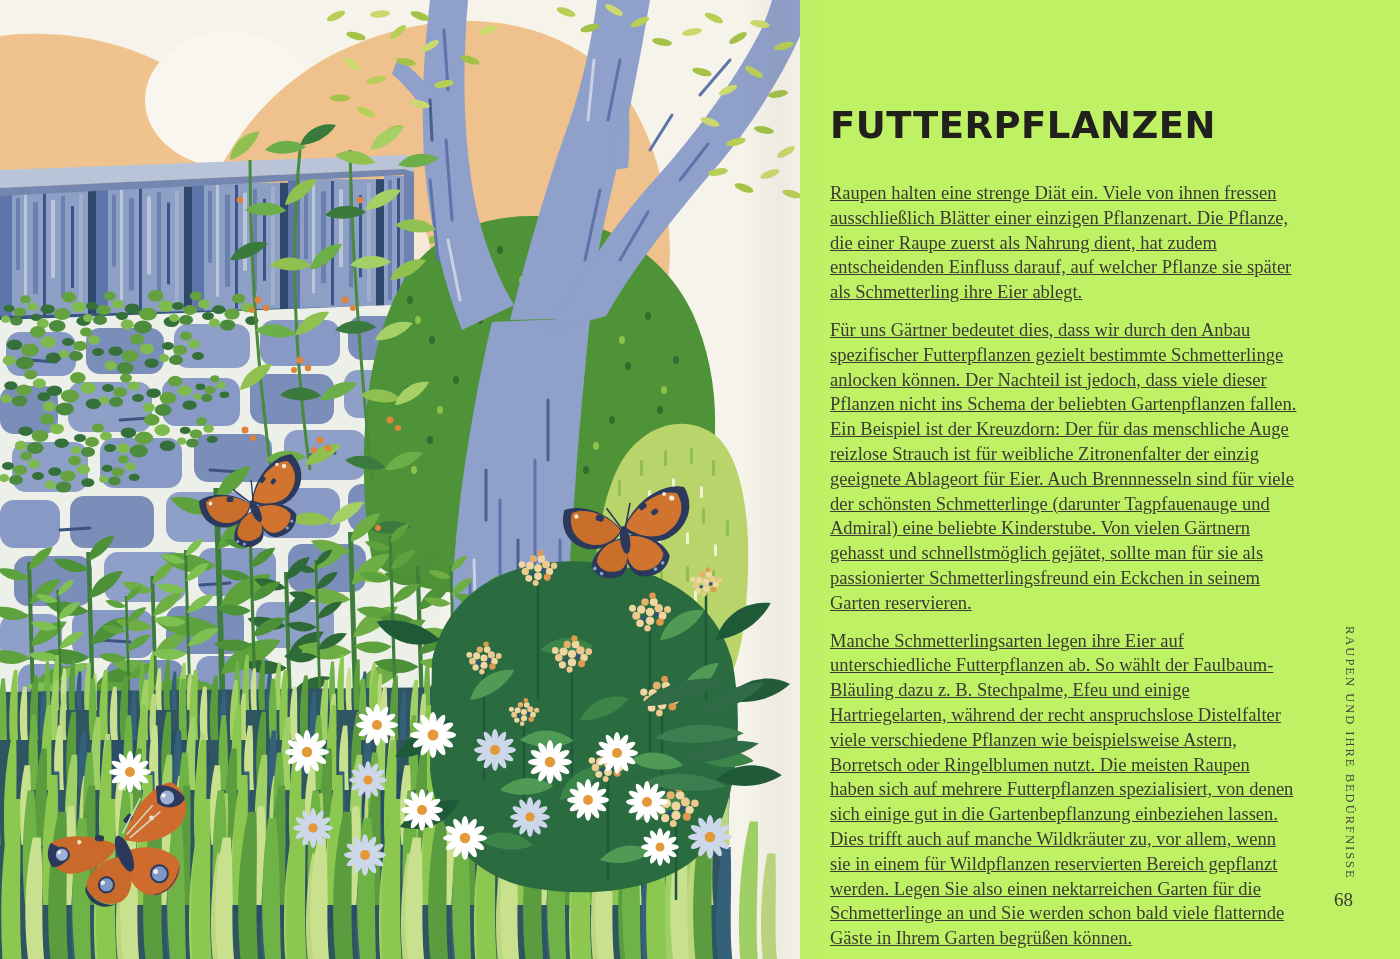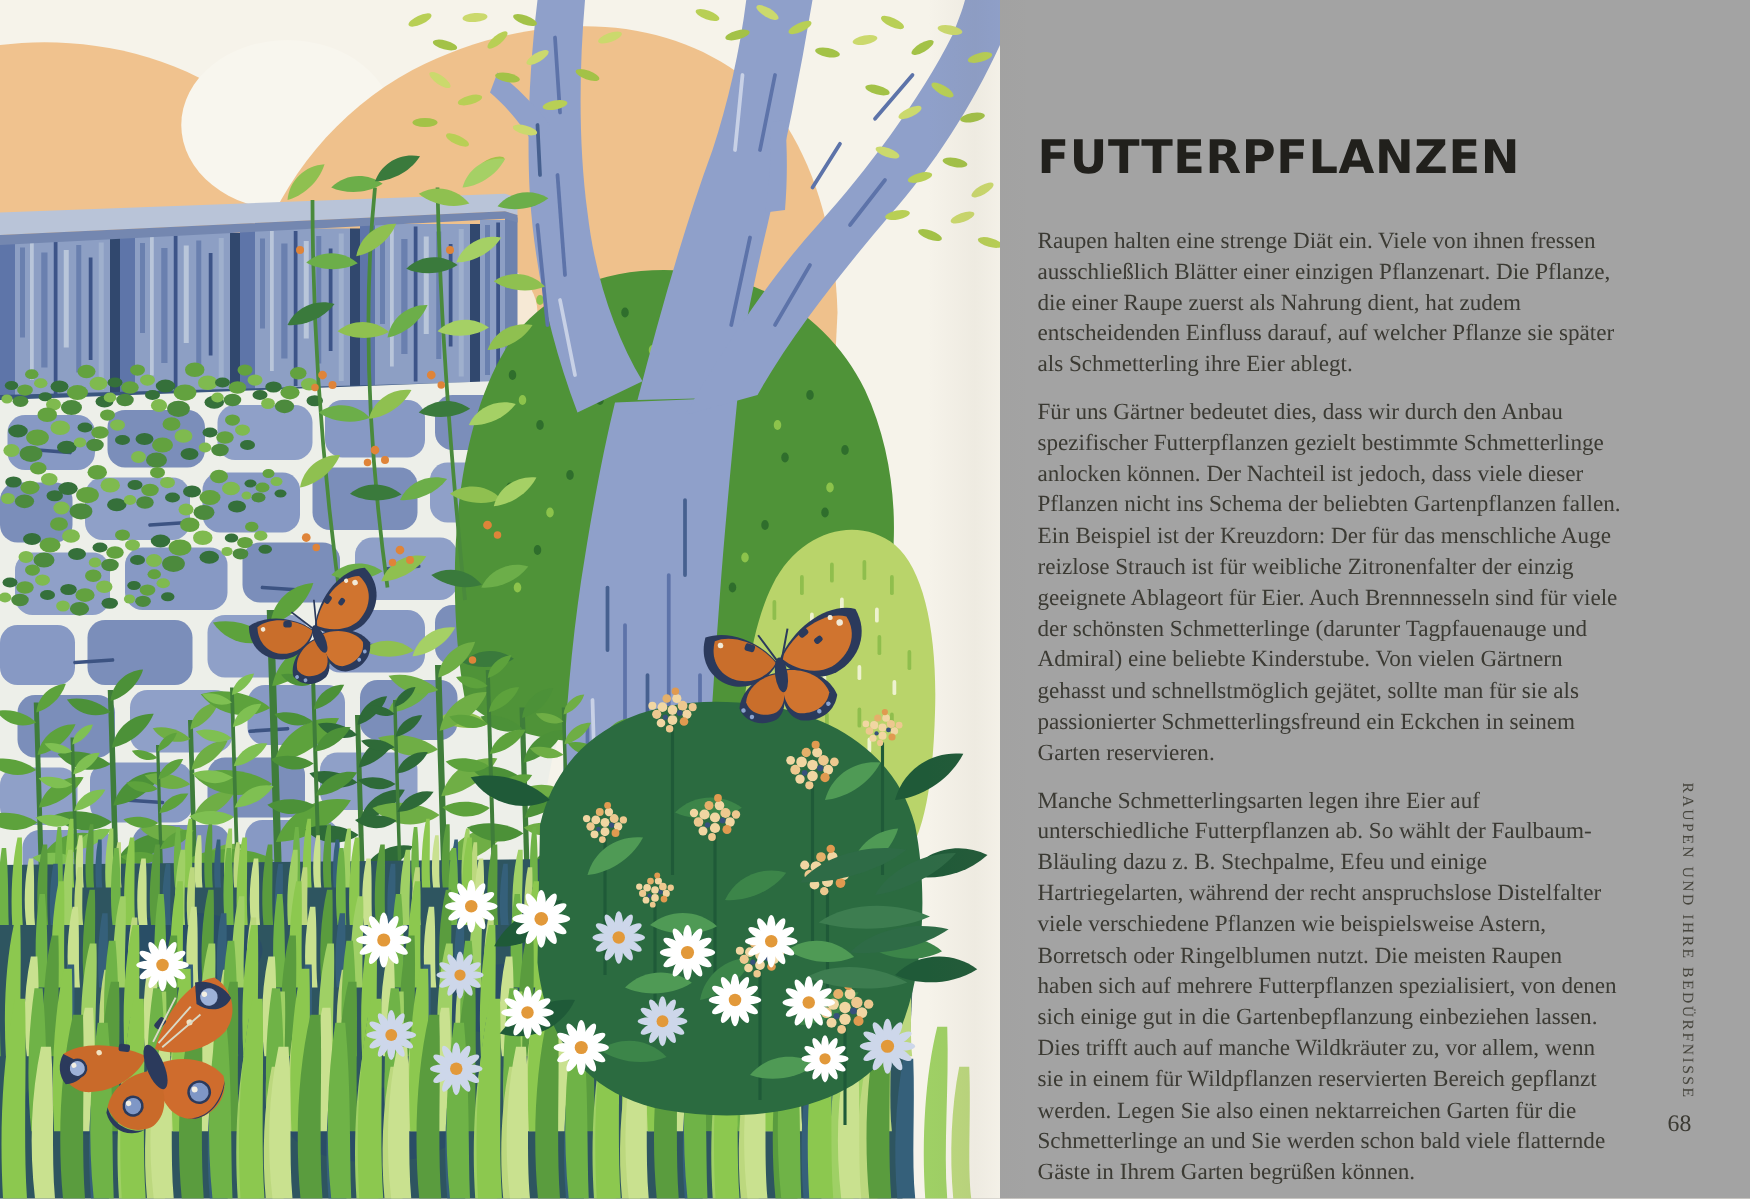--- a/index.html
+++ b/index.html
@@ -1,26 +1,26 @@
 <!DOCTYPE html>
 <html><head>
 <meta charset="utf-8">
 <style>
   html,body{margin:0;padding:0;}
   body{width:1400px;height:959px;overflow:hidden;background:#f5f2e9;font-family:"Liberation Serif",serif;}
-  .spread{position:relative;width:1400px;height:959px;background:#a3a3a3;}
+  .spread{position:relative;width:1400px;height:959px;background:#bef264;}
   .left-page{position:absolute;left:0;top:0;width:800px;height:959px;}
   .left-page svg{display:block;}
   .spine{position:absolute;left:742px;top:0;width:84px;height:959px;pointer-events:none;
          background:linear-gradient(90deg,rgba(110,100,80,0) 0%,rgba(110,100,80,0.06) 45%,rgba(110,100,80,0.015) 70%,rgba(110,100,80,0) 100%);}
   .right-page{position:absolute;left:830px;top:0;width:570px;height:959px;}
   .page-title{position:absolute;left:0;top:104px;margin:0;
          font-family:"DejaVu Sans",sans-serif;font-weight:bold;font-size:37px;letter-spacing:0.5px;color:#21201c;white-space:nowrap;}
   .body-text{position:absolute;left:0;top:181px;width:468px;font-size:18.5px;line-height:24.8px;color:#3b3a33;}
-  .body-text p{margin:0 0 13px 0;}
+  .body-text p{margin:0 0 13px 0;text-decoration:underline;}
   .side-label{position:absolute;left:512px;top:626px;writing-mode:vertical-rl;
          font-size:12.5px;letter-spacing:2px;color:#46453d;white-space:nowrap;}
   .page-number{position:absolute;left:504px;top:889px;font-size:19px;color:#3b3a33;}
 </style>
 </head>
 <body>
 
 <div class="spread">
 
   <div class="left-page">

